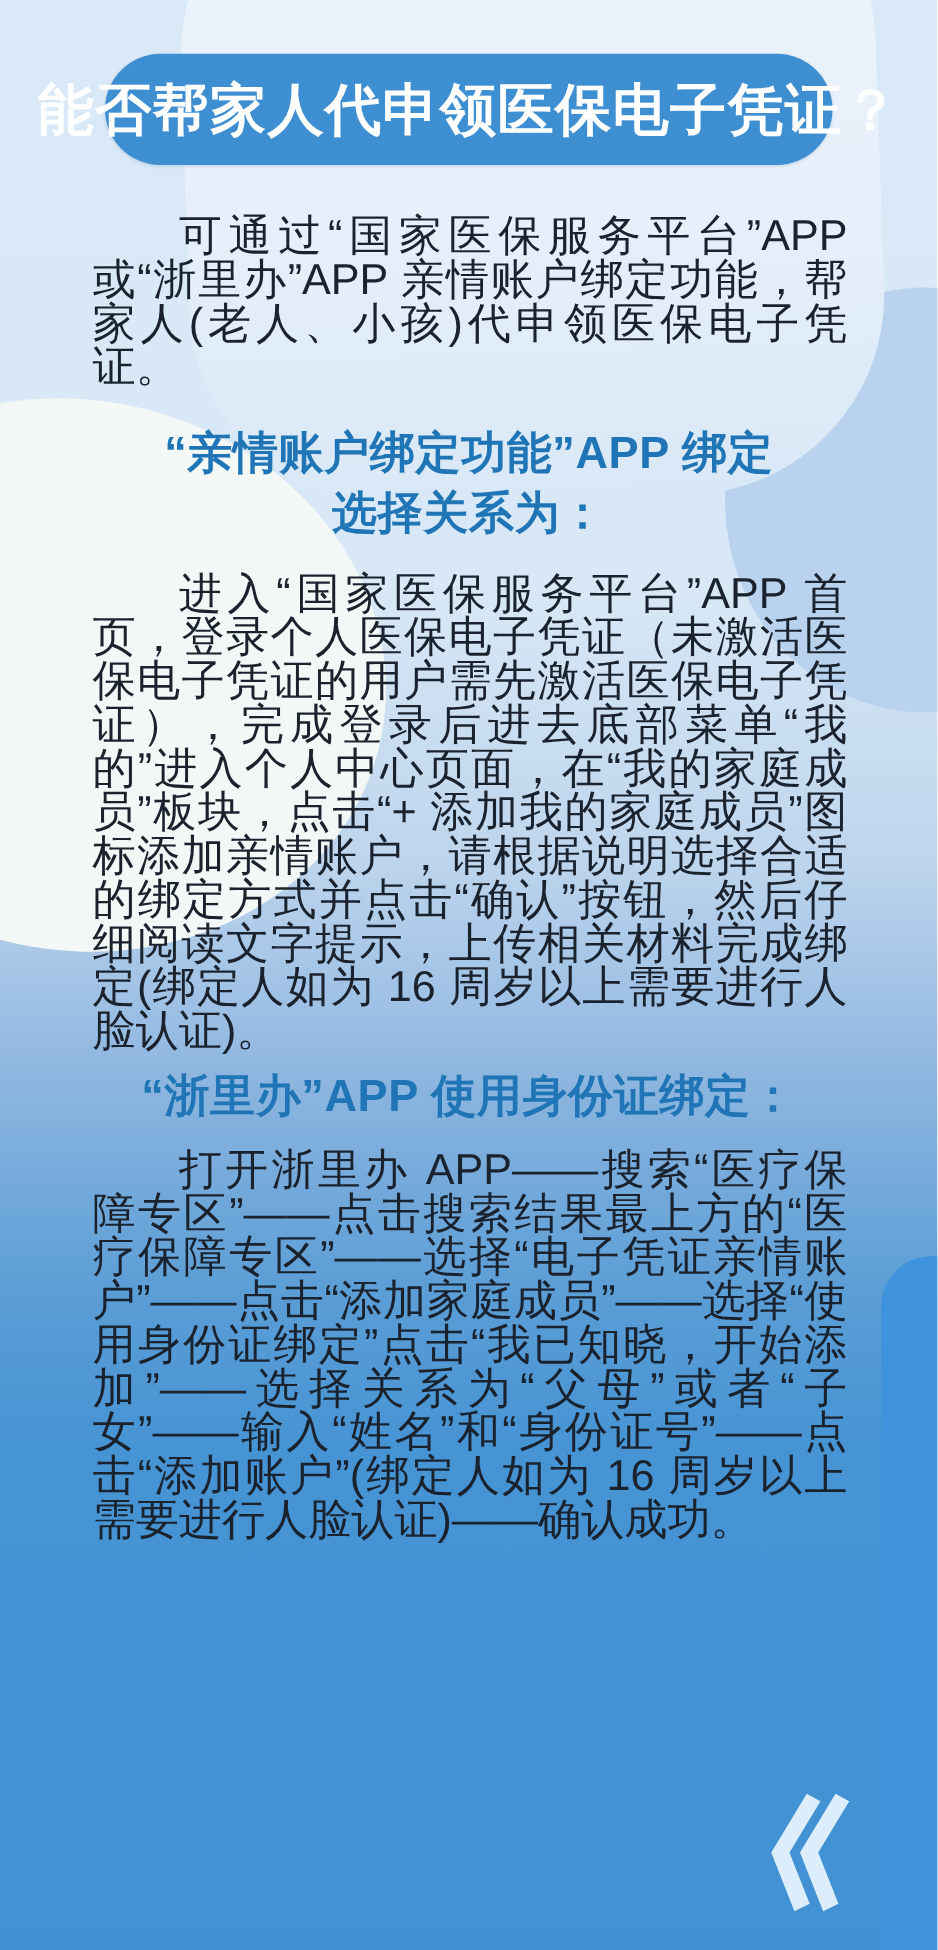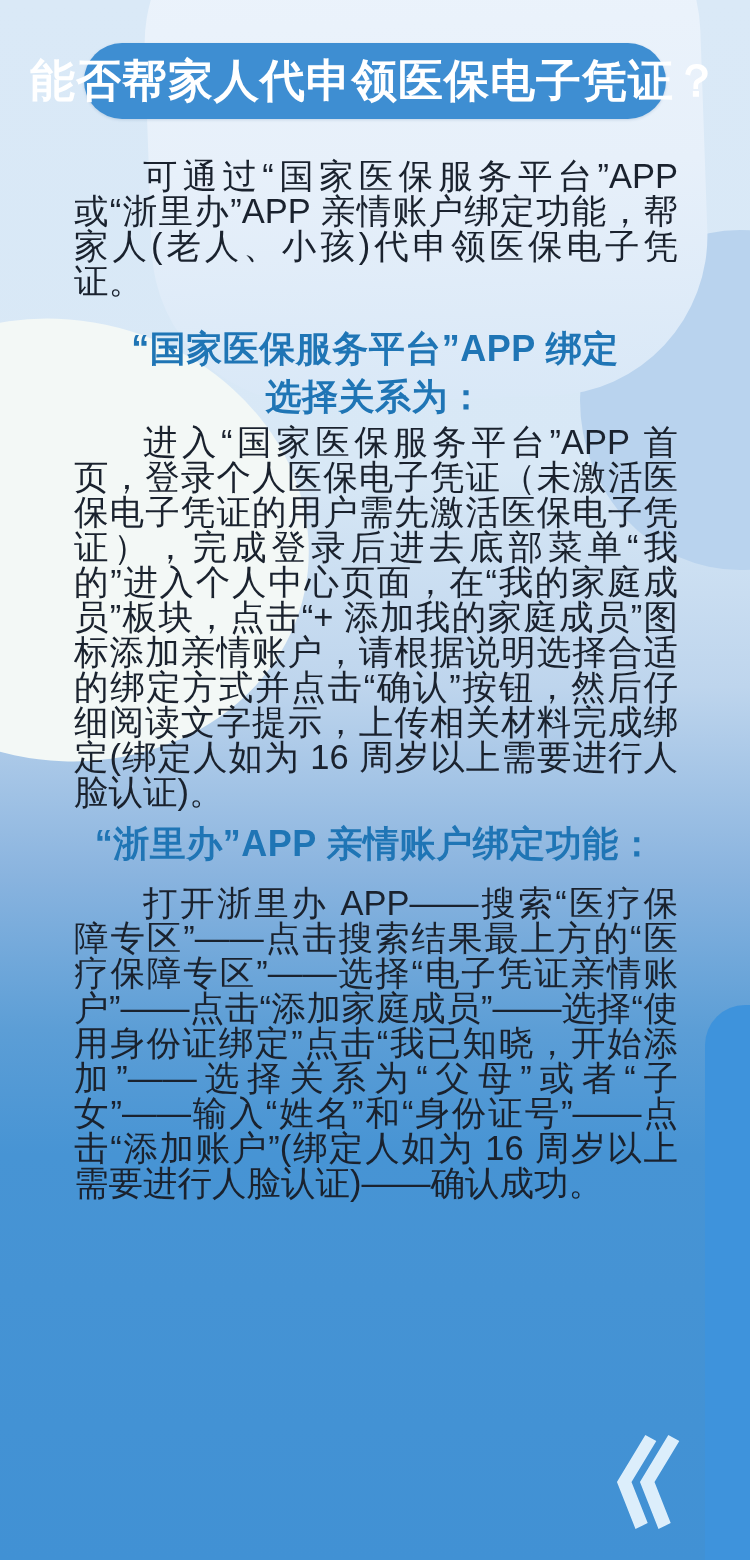--- a/index.html
+++ b/index.html
@@ -47,21 +47,21 @@
     right: -60px; top: 1005px;
     width: 105px; height: 600px;
     background: #3E93DC;
     border-radius: 40px;
   }
   .content {
     position: relative;
     z-index: 2;
   }
   .banner {
-    width: 582px; height: 76px;
+    width: 582px; height: 89px;
     margin: 43px auto 0;
     background: #3E8ED2;
     border-radius: 45px;
     display: flex;
     align-items: center;
     justify-content: center;
     box-shadow: 0 1px 3px rgba(40,90,140,0.18);
   }
   .banner-text {
     color: #ffffff;
@@ -84,21 +84,21 @@
   .sec-heading {
     margin: 26px 0 0;
     text-align: center;
     color: #1F75B5;
     font-size: 36px;
     line-height: 48px;
     font-weight: bold;
     letter-spacing: 0.5px;
   }
   .h-nhsa { margin-top: 26px; }
-  .p-nhsa { margin-top: 4px; }
+  .p-nhsa { margin-top: 24px; }
   .h-zlb  { margin-top: 10px; }
   .p-zlb  { margin-top: 18px; }
   .chevron {
     position: absolute;
     left: 612px; top: 1432px;
     z-index: 3;
     transform: skewX(-6deg);
   }
 </style>
 </head>
@@ -113,27 +113,27 @@
 
   <div class="content">
 
     <div class="banner">
       <span class="banner-text">能否帮家人代申领医保电子凭证？</span>
     </div>
 
     <p class="body-p p-intro">可通过“国家医保服务平台”APP 或“浙里办”APP 亲情账户绑定功能，帮家人(老人、小孩)代申领医保电子凭证。</p>
 
     <h2 class="sec-heading h-nhsa">
-      <span>“国家医保服务平台”APP 绑定</span><br>
+      <span>“亲情账户绑定功能”APP 绑定</span><br>
       <span>选择关系为：</span>
     </h2>
 
     <p class="body-p p-nhsa">进入“国家医保服务平台”APP 首页，登录个人医保电子凭证（未激活医保电子凭证的用户需先激活医保电子凭证），完成登录后进去底部菜单“我的”进入个人中心页面，在“我的家庭成员”板块，点击“+ 添加我的家庭成员”图标添加亲情账户，请根据说明选择合适的绑定方式并点击“确认”按钮，然后仔细阅读文字提示，上传相关材料完成绑定(绑定人如为 16 周岁以上需要进行人脸认证)。</p>
 
-    <h2 class="sec-heading h-zlb">“浙里办”APP 亲情账户绑定功能：</h2>
+    <h2 class="sec-heading h-zlb">“浙里办”APP 使用身份证绑定：</h2>
 
     <p class="body-p p-zlb">打开浙里办 APP——搜索“医疗保障专区”——点击搜索结果最上方的“医疗保障专区”——选择“电子凭证亲情账户”——点击“添加家庭成员”——选择“使用身份证绑定”点击“我已知晓，开始添加”——选择关系为“父母”或者“子女”——输入“姓名”和“身份证号”——点击“添加账户”(绑定人如为 16 周岁以上需要进行人脸认证)——确认成功。</p>
 
   </div>
 
   <div class="chevron">
     <svg width="66" height="100" viewBox="0 0 66 100" aria-hidden="true">
       <path d="M34 6 L12 50 L34 94" fill="none" stroke="#DCEEFB" stroke-width="13" stroke-linejoin="miter"></path>
       <path d="M57 6 L35 50 L57 94" fill="none" stroke="#DCEEFB" stroke-width="13" stroke-linejoin="miter"></path>
     </svg>

